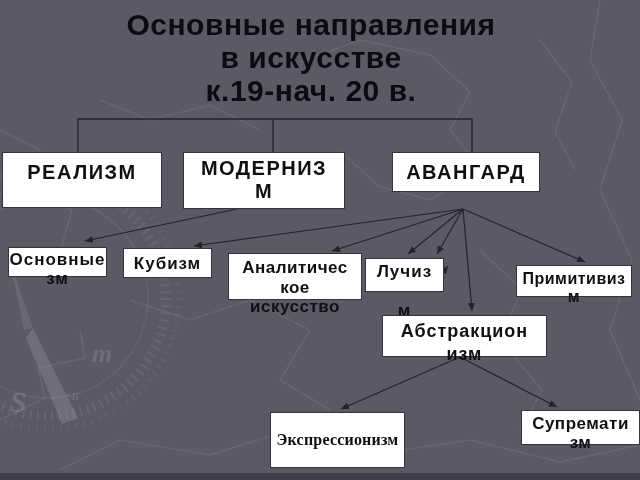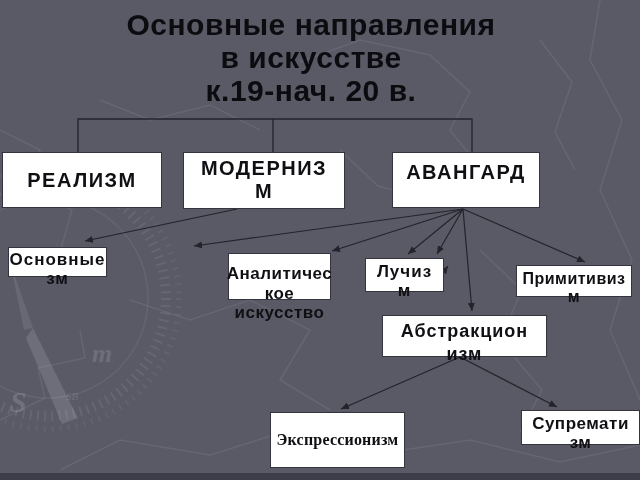--- a/index.html
+++ b/index.html
@@ -20,27 +20,27 @@
   .ah-fill{fill:var(--color-connector,#23232c);}
   .node{
     position:absolute;z-index:2;box-sizing:border-box;
     background:var(--color-box_fill,#ffffff);
     border:1px solid var(--color-box_border,#34343e);
     display:flex;flex-direction:column;align-items:center;
     color:var(--color-box_text,#101014);font-weight:bold;
     text-align:center;
   }
   .node span{white-space:nowrap;display:block;}
-  .n-realism       {left:2px;  top:152px;width:160px;height:56px;font-size:20px;letter-spacing:1.5px;padding-top:16px;}
+  .n-realism       {left:2px;  top:152px;width:160px;height:56px;font-size:20px;letter-spacing:1.5px;padding-top:8px;}
   .n-modernism     {left:183px;top:152px;width:162px;height:57px;font-size:20px;letter-spacing:1.5px;padding-top:4px;line-height:23px;}
-  .n-avantgarde    {left:392px;top:152px;width:148px;height:56px;font-size:20px;letter-spacing:1.5px;padding-top:8px;}
+  .n-avantgarde    {left:392px;top:152px;width:148px;height:40px;font-size:20px;letter-spacing:1.5px;padding-top:8px;}
   .n-symbolism     {left:8px;  top:247px;width:99px; height:30px;font-size:17px;letter-spacing:1px;padding-top:2px;line-height:19px;}
   .n-cubism        {left:123px;top:248px;width:89px; height:30px;font-size:17px;letter-spacing:1px;padding-top:5px;}
-  .n-analytic      {left:228px;top:253px;width:103px;height:47px;font-size:17px;letter-spacing:0.5px;padding-top:10px;line-height:19.5px;}
-  .n-rayonism      {left:365px;top:258px;width:79px; height:34px;font-size:17px;letter-spacing:1px;padding-top:3px;line-height:19px;}
+  .n-analytic      {left:228px;top:253px;width:134px;height:47px;font-size:17px;letter-spacing:0.5px;padding-top:4px;line-height:19.5px;}
+  .n-rayonism      {left:365px;top:258px;width:79px; height:34px;font-size:17px;letter-spacing:1px;padding-top:3px;line-height:19px;gap:20px;}
   .n-primitivism   {left:516px;top:265px;width:116px;height:32px;font-size:16px;letter-spacing:0.5px;padding-top:4px;line-height:18px;}
   .n-abstractionism{left:382px;top:315px;width:165px;height:42px;font-size:18px;letter-spacing:1px;padding-top:4px;line-height:23px;}
   .n-expressionism {left:270px;top:412px;width:135px;height:56px;font-size:16px;
                     font-family:"Liberation Serif",serif;justify-content:center;letter-spacing:0.2px;}
   .n-suprematism   {left:503px;top:410px;width:119px;height:35px;font-size:17px;letter-spacing:0.5px;padding-top:3px;line-height:19px;margin-left:18px;}
   .footer{
     position:absolute;left:0;bottom:0;width:640px;height:7px;z-index:3;
     background:var(--color-footer,#3d3d49);
   }
 </style>
@@ -115,20 +115,23 @@
 
   <div class="node n-avantgarde">
     <span>АВАНГАРД</span>
   </div>
 
   <div class="node n-symbolism">
     <span>Основные</span>
     <span>зм</span>
   </div>
 
+  <div class="node n-cubism">
+    <span>Кубизм</span>
+  </div>
 
   <div class="node n-analytic">
     <span>Аналитичес</span>
     <span>кое</span>
     <span>искусство</span>
   </div>
 
   <div class="node n-rayonism">
     <span>Лучиз</span>
     <span>м</span>

